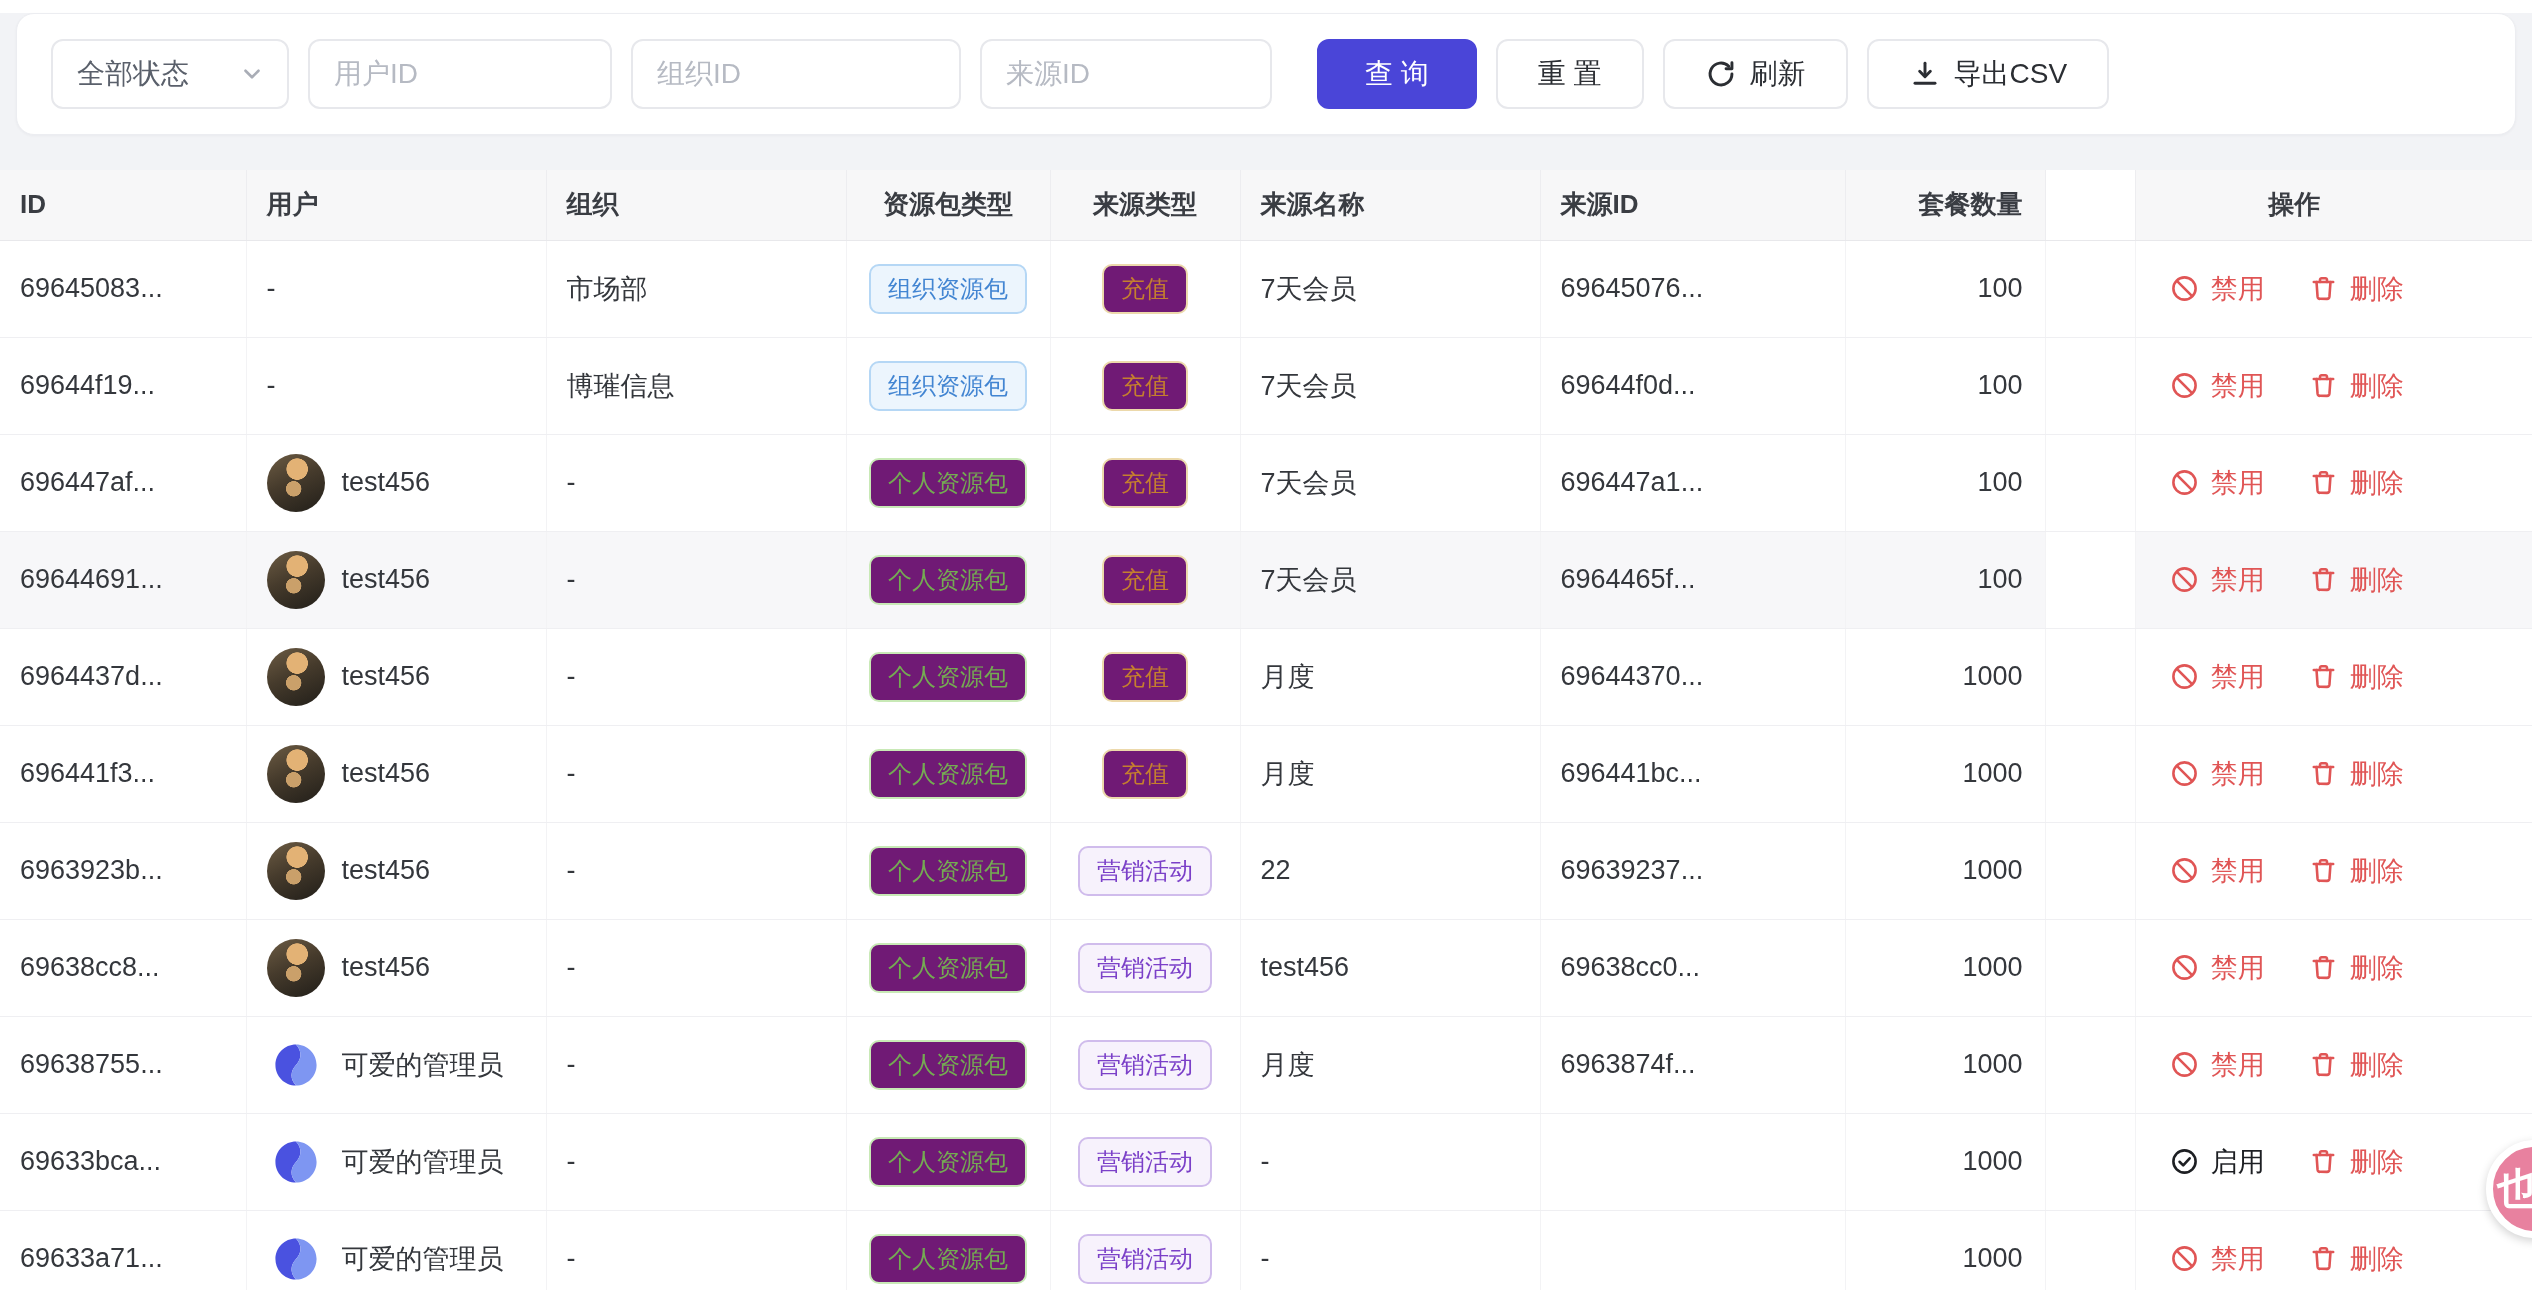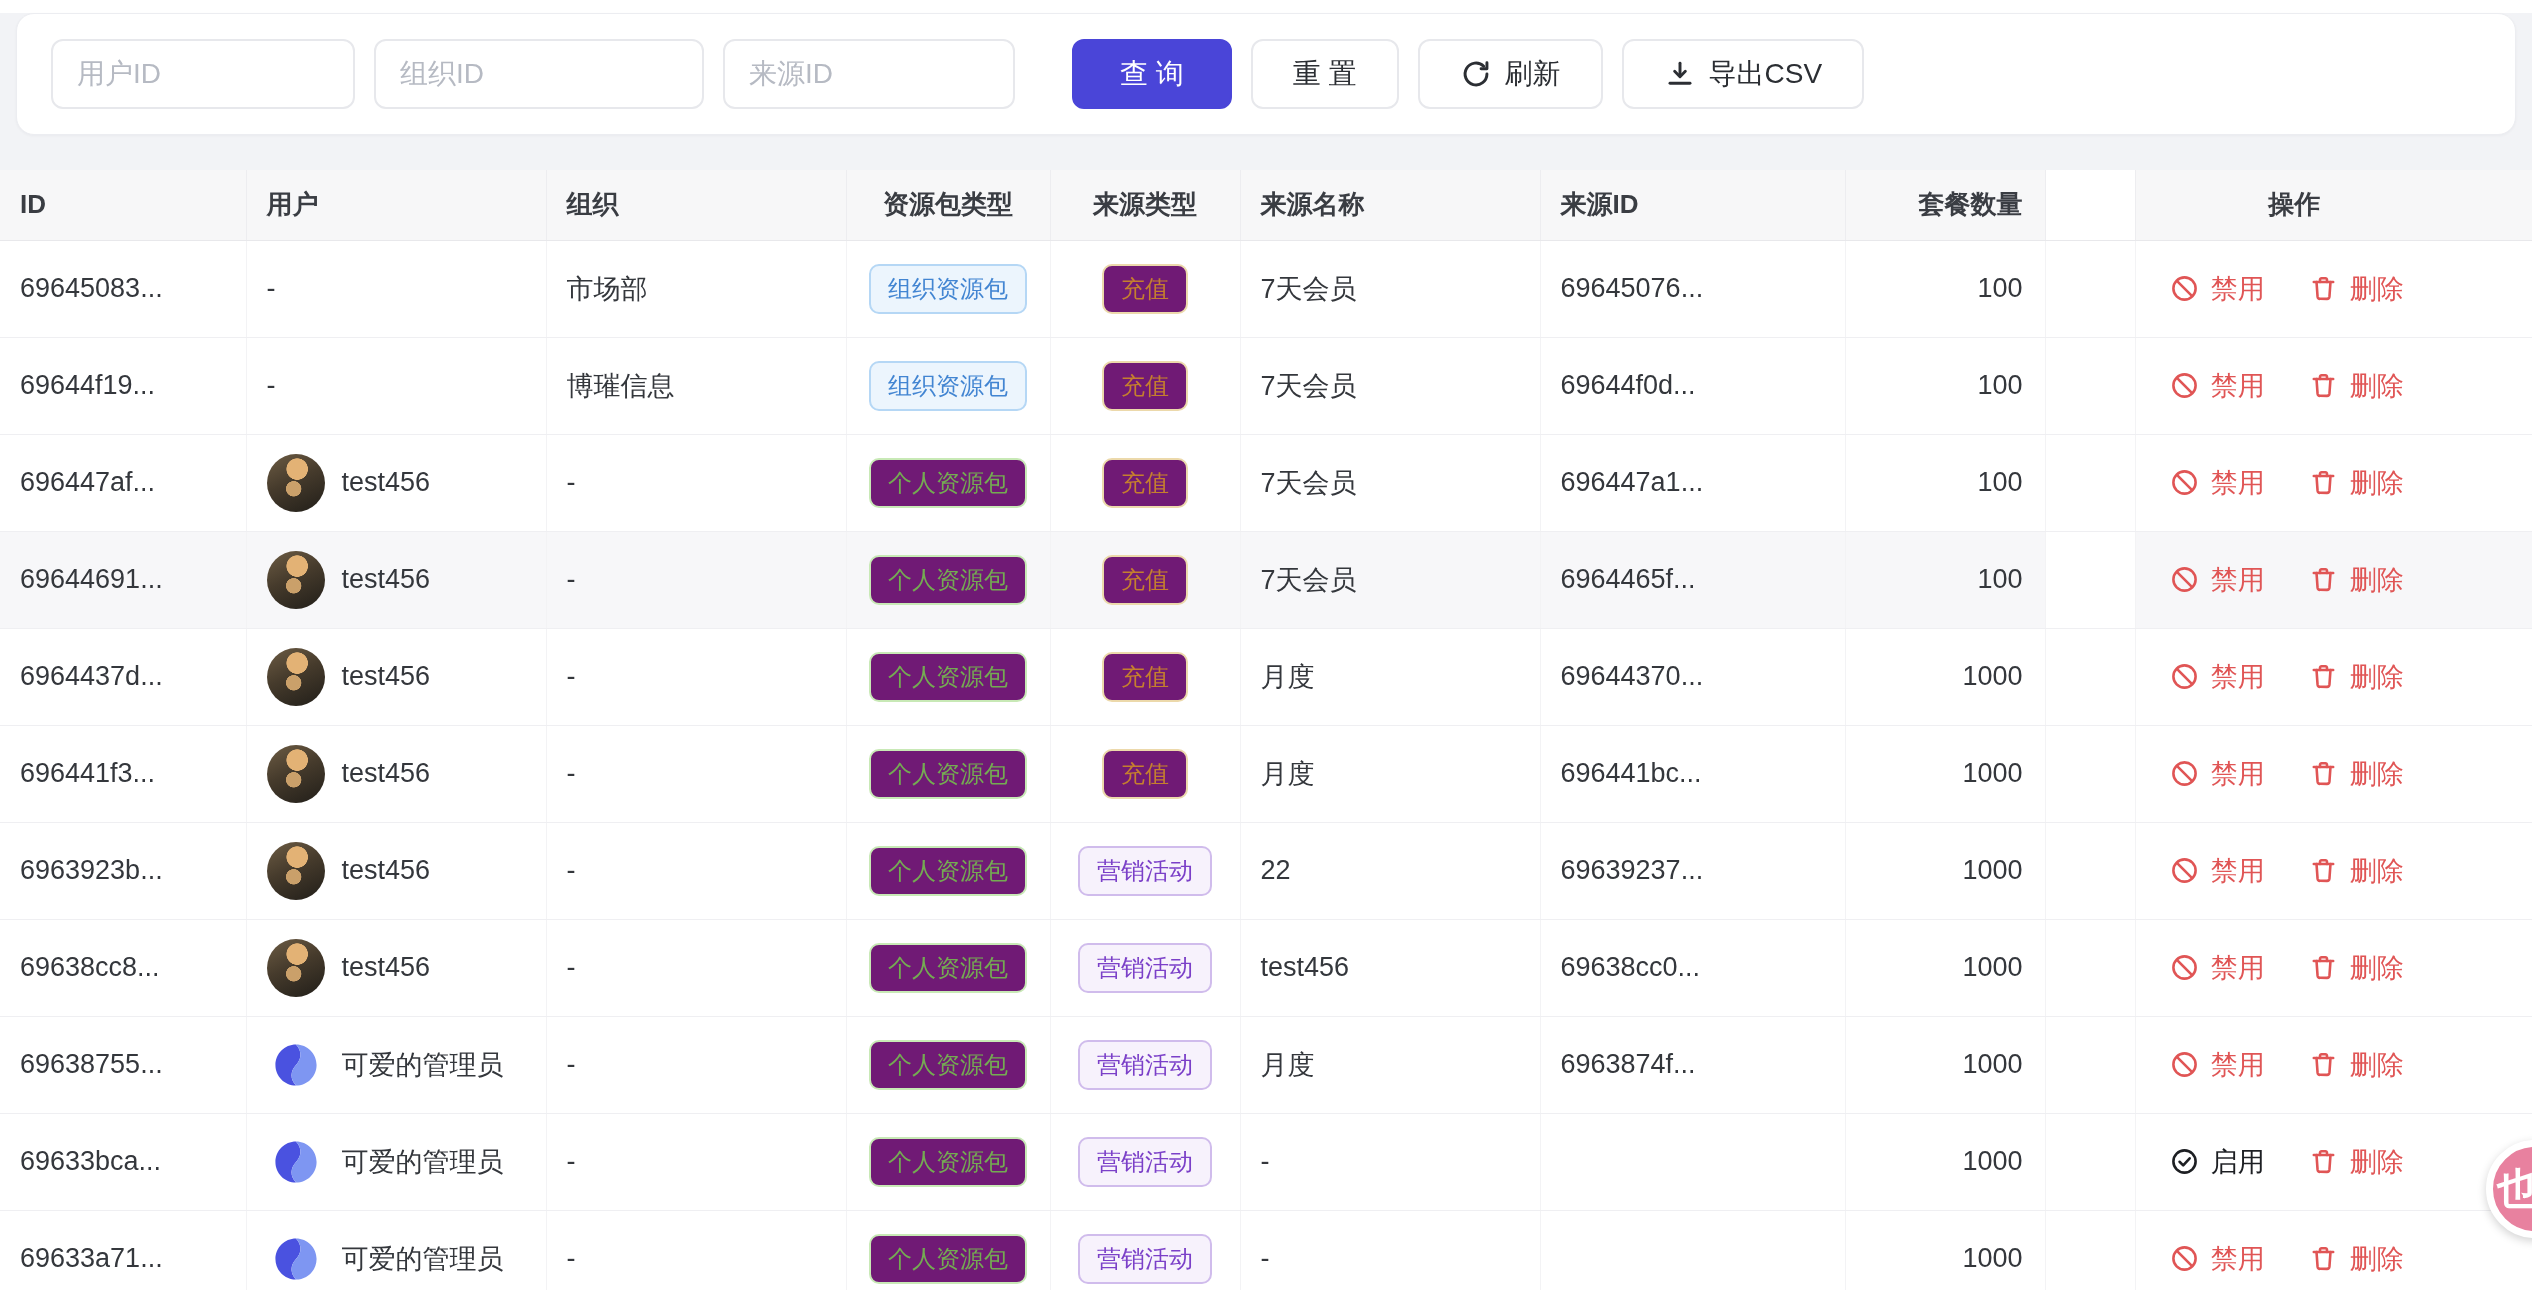--- a/index.html
+++ b/index.html
@@ -27,21 +27,21 @@
     font-family:"Liberation Sans","DejaVu Sans",sans-serif;
   }
   .f-input::placeholder { color:#b6bac3; }
   .w1{width:304px}.w2{width:330px}.w3{width:292px}
   .btn {
     height:70px; border-radius:12px; font-size:28px; display:flex; align-items:center;
     justify-content:center; gap:13px; cursor:pointer; border:2px solid #e7e8ec;
     background:#fff; color:#2b2e33; padding:0 40px; white-space:nowrap;
     font-family:"Liberation Sans","DejaVu Sans",sans-serif;
   }
-  .btn.primary { background:#4a45d8; border-color:#4a45d8; color:#fff; padding:0 46px; margin-left:38px; }
+  .btn.primary { background:#4a45d8; border-color:#4a45d8; color:#fff; padding:0 46px; margin-left:26px; }
   .btn .bicon { width:32px; height:32px; }
 
   
   .tablewrap { position:absolute; top:170px; left:0; width:2532px; }
   table { width:2532px; table-layout:fixed; border-collapse:collapse; background:#fff; }
   th {
     height:70px; background:#f7f7f8; font-size:26px; font-weight:700; color:#3a3d43;
     text-align:left; padding:0 0 0 20px; border-bottom:1px solid #e8e8eb;
     border-right:1px solid #ededf0;
   }
@@ -96,20 +96,26 @@
     color:#fff; font-size:42px; font-weight:700; padding-right:34px;
   }
 </style>
 </head>
 <body>
 
 <div class="screen">
   <div class="top-band"></div>
 
   <div class="filter-card">
+    <div class="select-box">
+      <span>全部状态</span>
+      <svg class="chev" viewBox="0 0 24 24" fill="none" stroke="currentColor" stroke-width="2.4" stroke-linecap="round" stroke-linejoin="round">
+          <polyline points="6 9 12 15 18 9"></polyline>
+        </svg>
+    </div>
     <input class="f-input w1" placeholder="用户ID" style="">
     <input class="f-input w2" placeholder="组织ID" style="">
     <input class="f-input w3" placeholder="来源ID" style="">
     <button class="btn primary">查 询</button>
     <button class="btn">重 置</button>
     <button class="btn">
       <svg class="bicon" viewBox="0 0 24 24" fill="none" stroke="currentColor" stroke-width="2.2" stroke-linecap="round" stroke-linejoin="round">
           <path d="M20.2 12a8.2 8.2 0 1 1-2.4-5.8"></path>
           <polyline points="20.2 3.6 20.2 8 15.8 8"></polyline>
         </svg>

